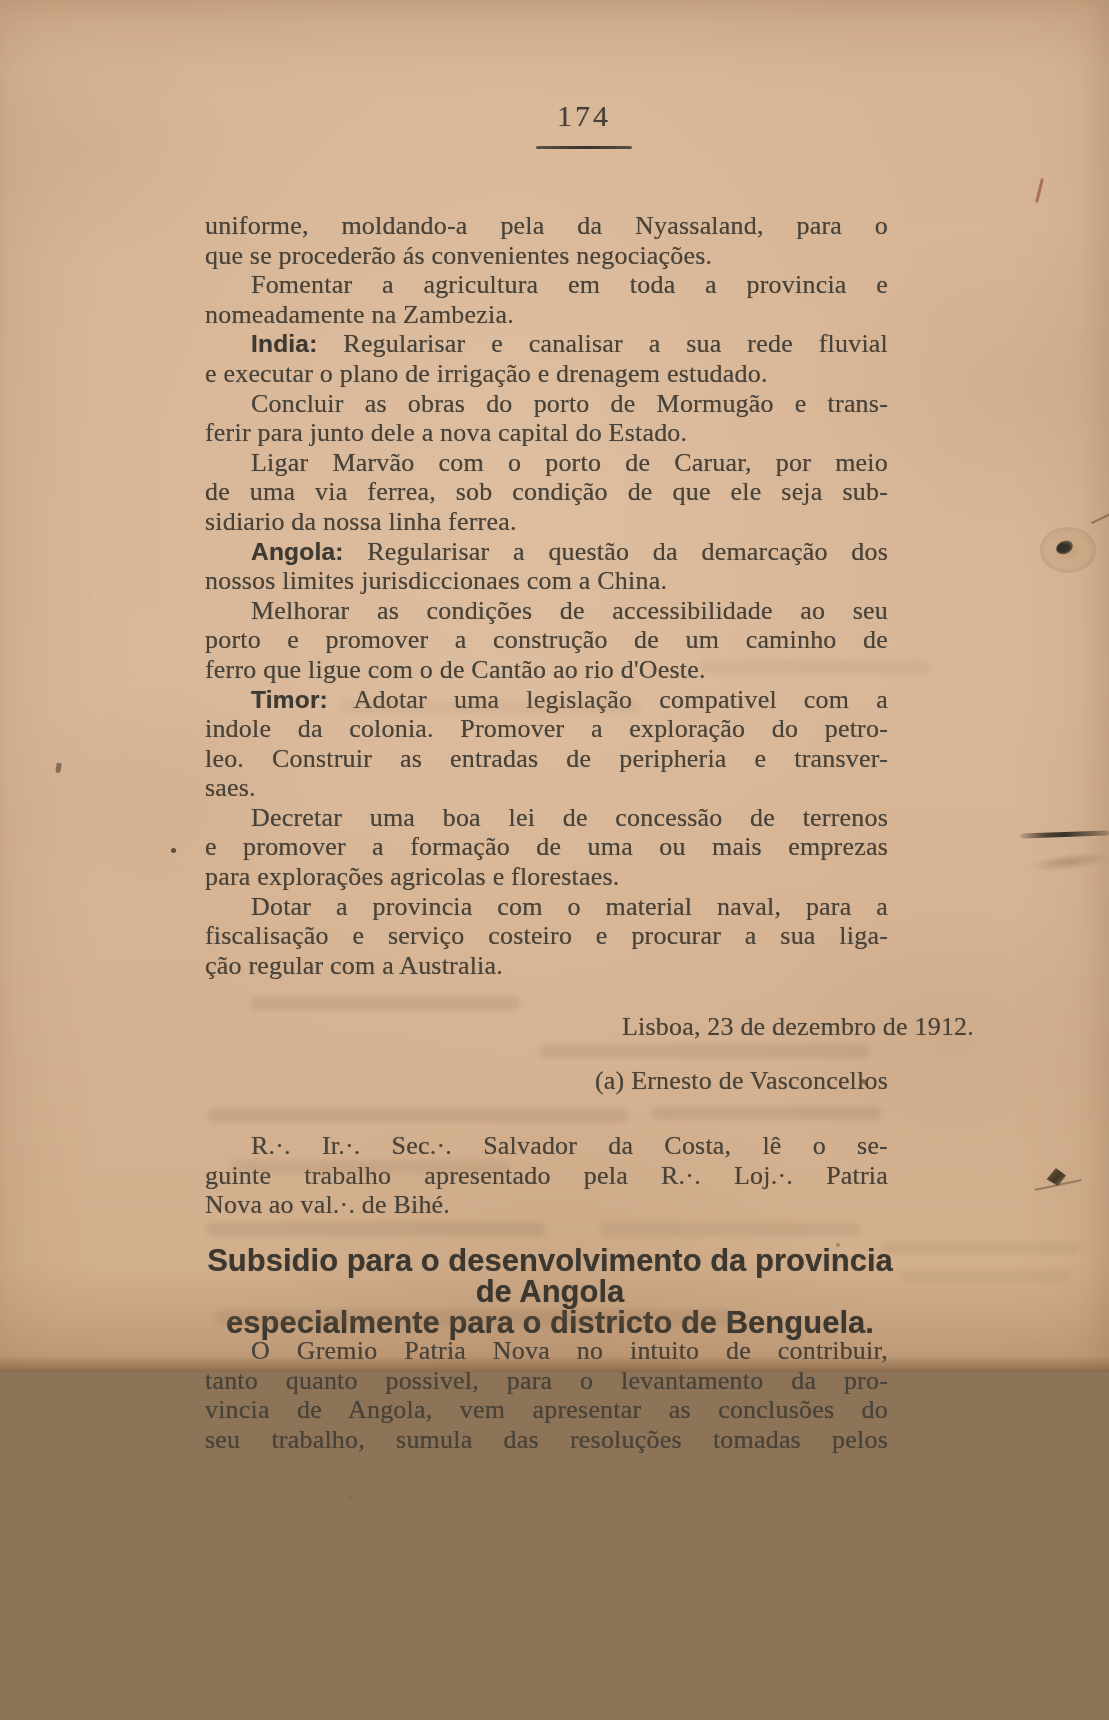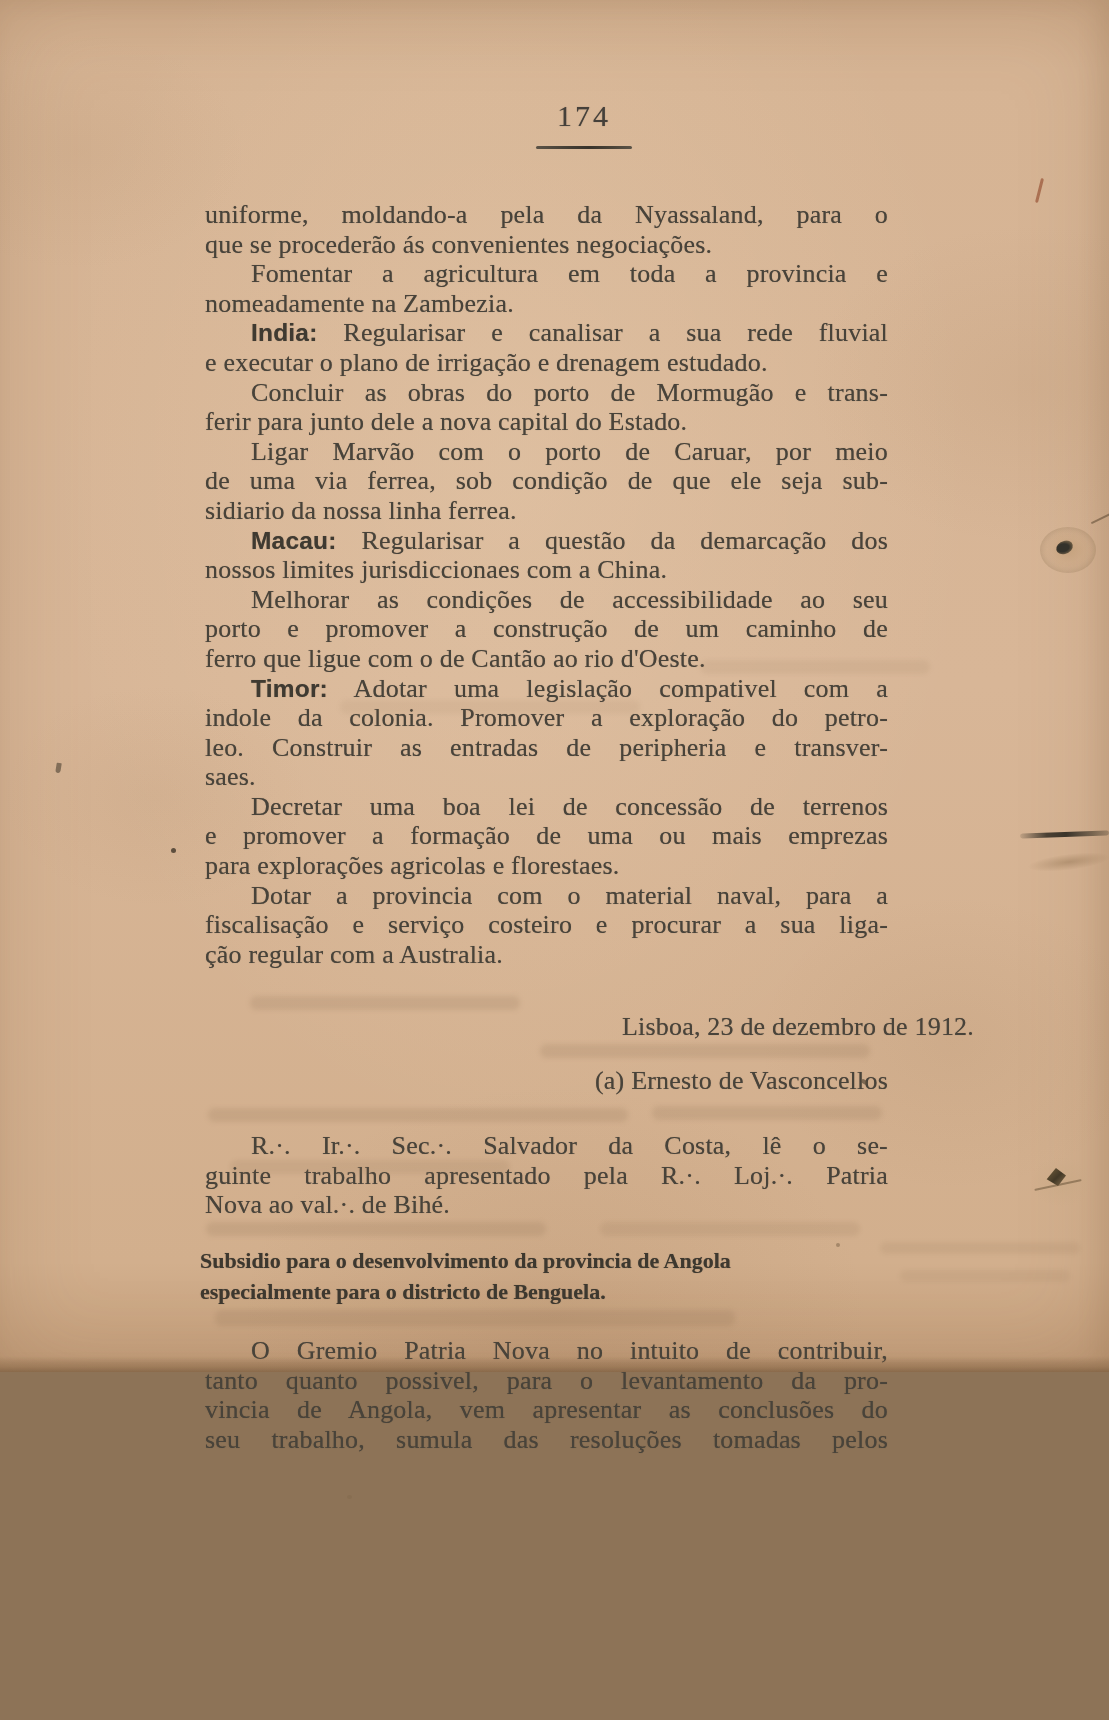--- a/index.html
+++ b/index.html
@@ -40,36 +40,36 @@
     border-radius:2px;
   }
 
   
   .tblock{
     position:absolute;left:205px;width:683px;
     font-size:26px;line-height:29.6px;color:#48433a;
     letter-spacing:.2px;
     text-shadow:0 0 .7px rgba(62,55,45,.55);
   }
-  #main-text{top:200px;}
+  #main-text{top:211px;}
   #lodge-text{top:1131px;}
   #closing-text{top:1336px;}
   .line{text-align:justify;}
   .line.jf{text-align-last:justify;}
   .line.ind{text-indent:46px;}
   .bl{font-family:Liberation Sans, sans-serif;font-weight:700;font-size:24.5px;letter-spacing:.2px;color:#3f3a31;}
   .it{}
 
   .dateline{top:1012px;padding-left:86px;text-align:right;}
   .signature{top:1066px;text-align:right;padding-right:42px;}
 
   .heading{
-    position:absolute;top:1245px;left:200px;width:700px;
-    font-family:Liberation Serif, serif;font-weight:700;
-    font-size:22px;line-height:31px;color:#3d382f;
+    position:absolute;top:1245px;left:200px;width:700px;text-align:center;
+    font-family:Liberation Sans, sans-serif;font-weight:700;
+    font-size:31px;line-height:31px;color:#3d382f;
     text-shadow:0 0 .8px rgba(55,50,42,.5);
   }
 
   
   .ghost{position:absolute;height:14px;border-radius:7px;background:rgba(136,108,80,.17);filter:blur(2.5px);pointer-events:none;}
 
   
   .stain-slash{position:absolute;left:1038px;top:178px;width:3px;height:25px;border-radius:2px;
     background:#9c5a3c;transform:rotate(14deg);opacity:.75;}
   .knot1-halo{position:absolute;left:1040px;top:527px;width:56px;height:46px;border-radius:50%;
@@ -113,21 +113,21 @@
       <div class="line"><span>que se procederão ás convenientes negociações.</span></div>
       <div class="line ind jf"><span>Fomentar a agricultura em toda a provincia e</span></div>
       <div class="line"><span>nomeadamente na Zambezia.</span></div>
       <div class="line ind jf"><span class="bl">India:</span><span> Regularisar e canalisar a sua rede fluvial</span></div>
       <div class="line"><span>e executar o plano de irrigação e drenagem estudado.</span></div>
       <div class="line ind jf"><span>Concluir as obras do porto de Mormugão e trans-</span></div>
       <div class="line"><span>ferir para junto dele a nova capital do Estado.</span></div>
       <div class="line ind jf"><span>Ligar Marvão com o porto de Caruar, por meio</span></div>
       <div class="line jf"><span>de uma via ferrea, sob condição de que ele seja sub-</span></div>
       <div class="line"><span>sidiario da nossa linha ferrea.</span></div>
-      <div class="line ind jf"><span class="bl">Macau:</span><span> Regularisar a questão da demarcação dos</span></div>
+      <div class="line ind jf"><span class="bl">Angola:</span><span> Regularisar a questão da demarcação dos</span></div>
       <div class="line"><span>nossos limites jurisdiccionaes com a China.</span></div>
       <div class="line ind jf"><span>Melhorar as condições de accessibilidade ao seu</span></div>
       <div class="line jf"><span>porto e promover a construção de um caminho de</span></div>
       <div class="line"><span>ferro que ligue com o de Cantão ao rio d'Oeste.</span></div>
       <div class="line ind jf"><span class="bl">Timor:</span><span> Adotar uma legislação compativel com a</span></div>
       <div class="line jf"><span>indole da colonia. Promover a exploração do petro-</span></div>
       <div class="line jf"><span>leo. Construir as entradas de peripheria e transver-</span></div>
       <div class="line"><span>saes.</span></div>
       <div class="line ind jf"><span>Decretar uma boa lei de concessão de terrenos</span></div>
       <div class="line jf"><span>e promover a formação de uma ou mais emprezas</span></div>

